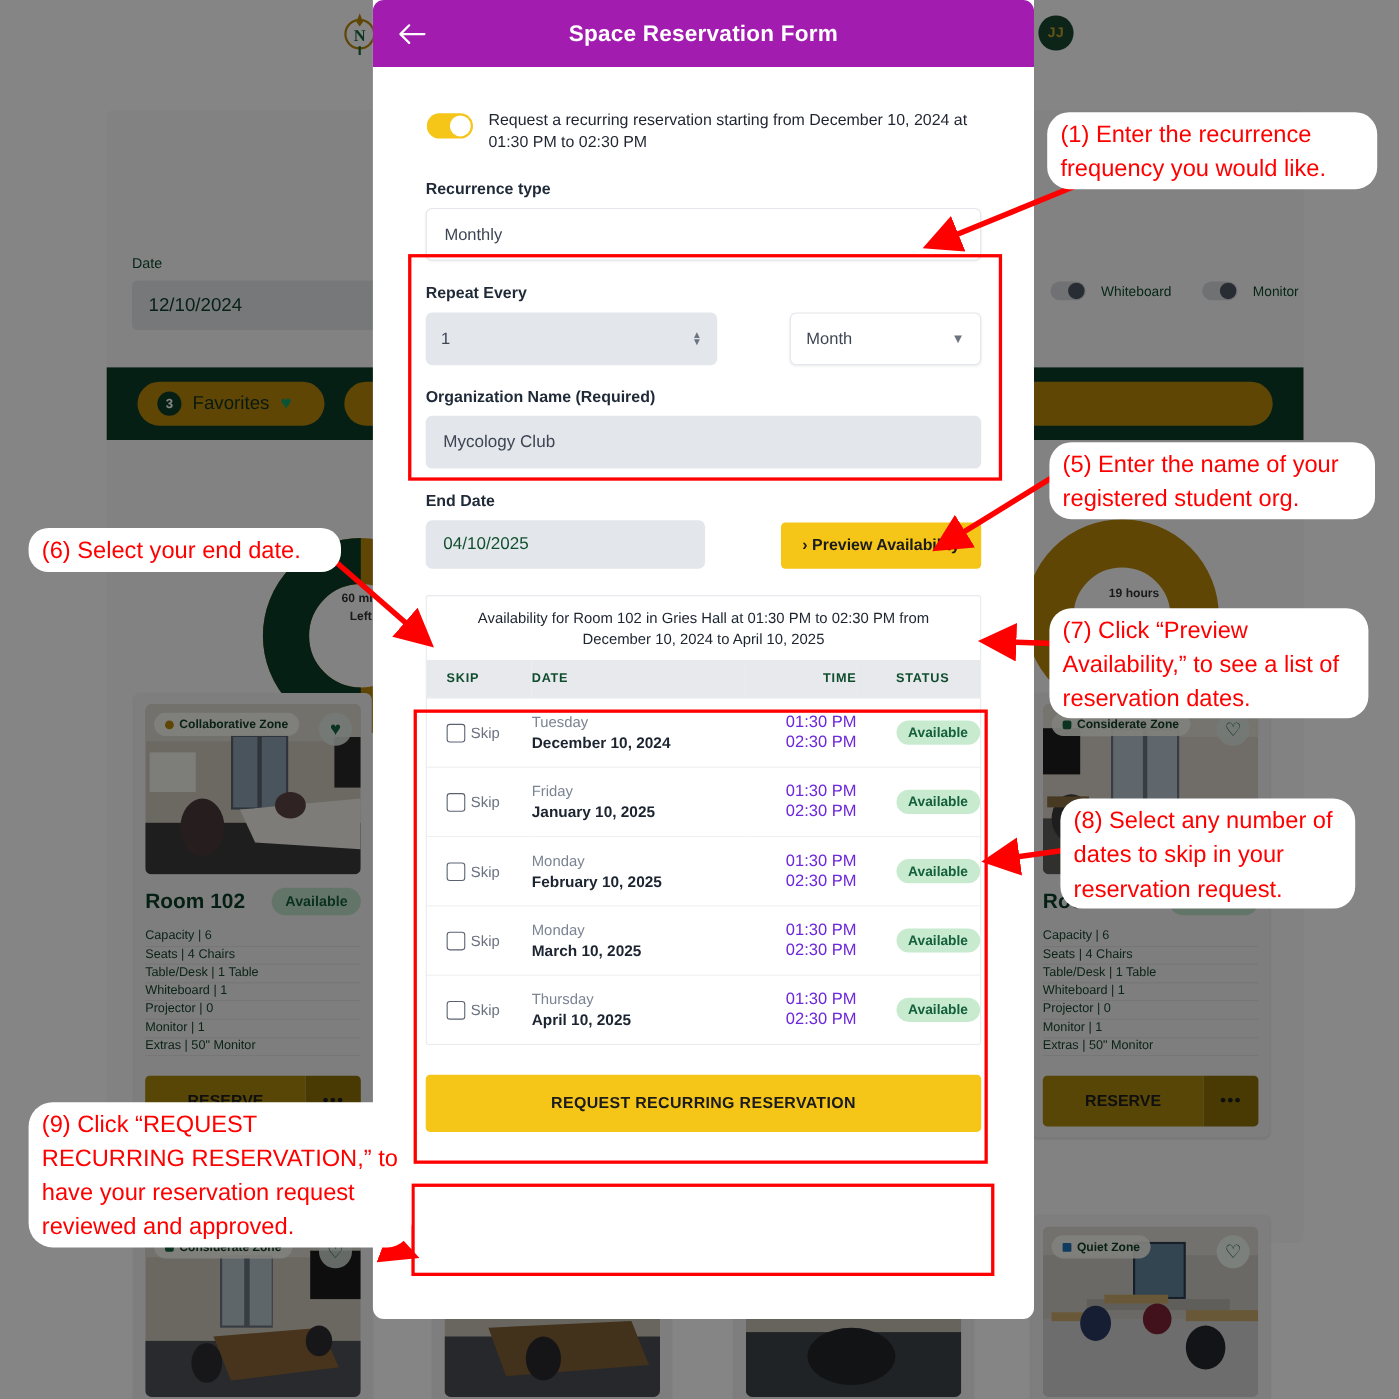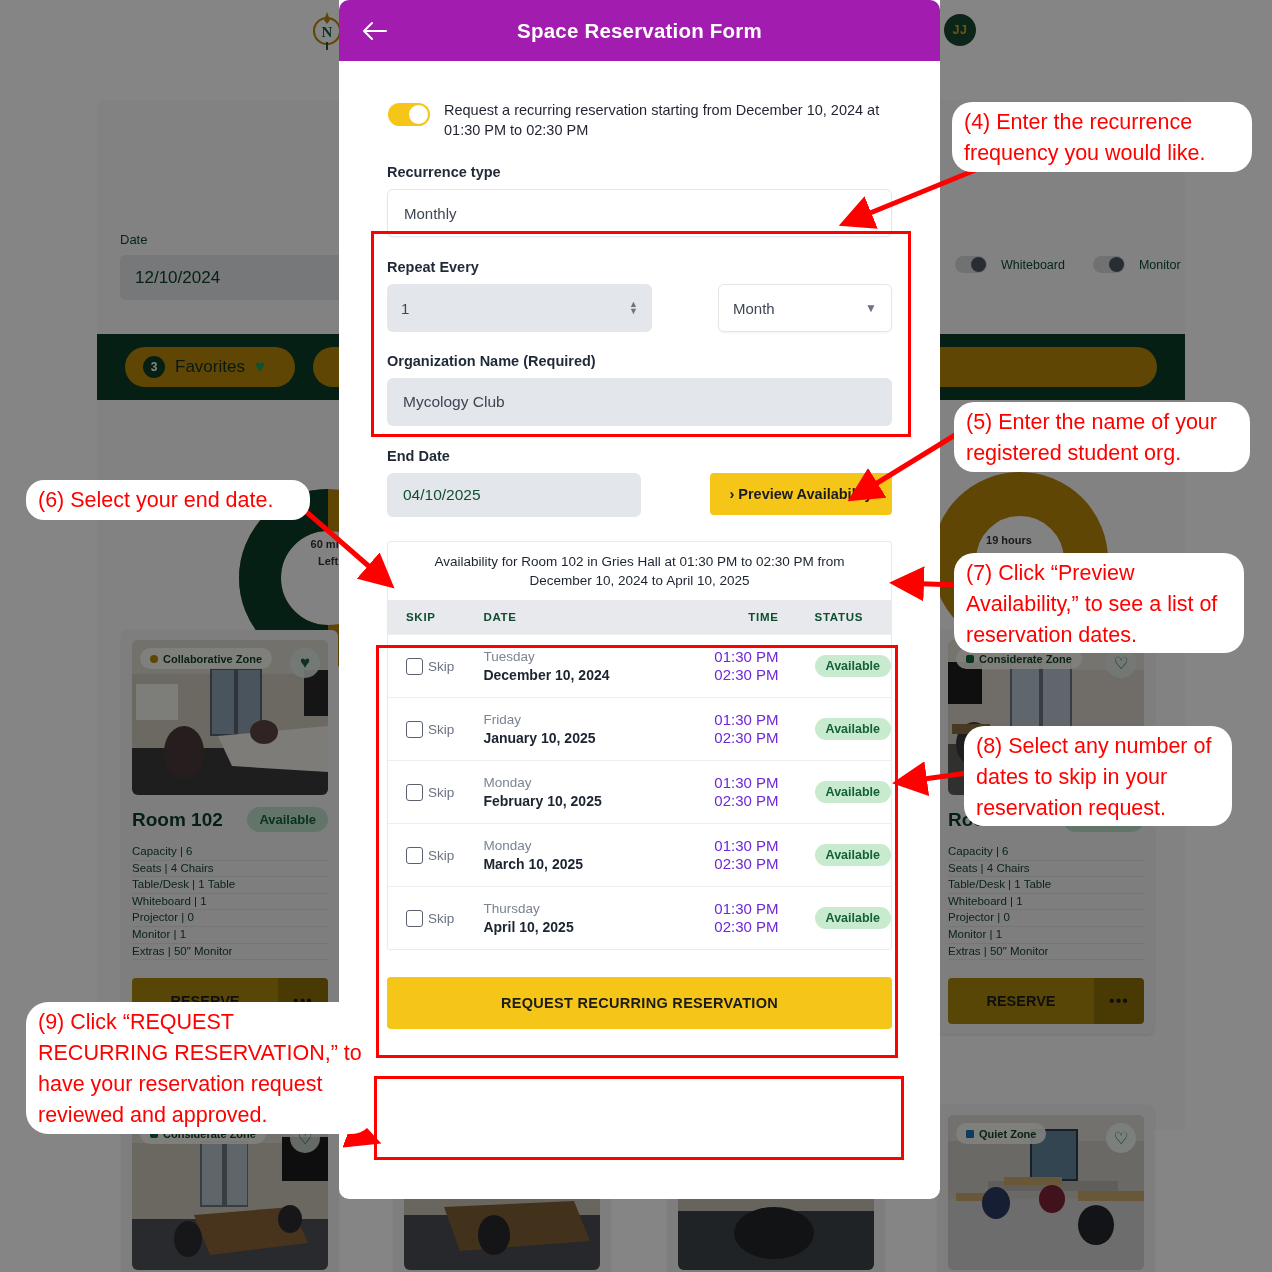--- a/index.html
+++ b/index.html
@@ -336,21 +336,21 @@
         <div class="donut-center-text" style="left:60px; top:58px; width:80px;">
           <div>60 min</div>
           <div>Left</div>
         </div>
       </div>
 
       <div class="donut-right">
         <svg viewBox="0 0 200 200" width="200" height="200">
           <circle cx="100" cy="100" r="66" fill="none" stroke="#b8860b" stroke-width="44"></circle>
         </svg>
-        <div class="donut-center-text" style="left:46px; top:72px; width:86px;">
+        <div class="donut-center-text" style="left:68px; top:72px; width:86px;">
           <div>19 hours</div>
         </div>
       </div>
 
       <div class="toggle-row">
         <div class="mini-toggle"></div>
         <div class="toggle-label">Whiteboard</div>
         <div class="mini-toggle" style="margin-left:14px"></div>
         <div class="toggle-label">Monitor</div>
       </div>
@@ -547,21 +547,21 @@
         </div>
       </div>
 
       <div style="margin-top:21px;">
         <div class="sec-label">Organization Name (Required)</div>
         <div class="text-input">Mycology Club</div>
       </div>
 
       <div style="margin-top:22px;">
         <div class="sec-label">End Date</div>
-        <div style="display:flex; align-items:flex-start; justify-content:space-between;">
+        <div style="display:flex; align-items:flex-end; justify-content:space-between;">
           <div class="date-input">04/10/2025</div>
           <button class="preview-btn">› Preview Availability</button>
         </div>
       </div>
 
       <div class="avail-box" style="margin-top:24px;">
         <div class="avail-caption">Availability for Room 102 in Gries Hall at 01:30 PM to 02:30 PM from December 10, 2024 to April 10, 2025</div>
         <table class="avail-table">
           <thead>
             <tr>
@@ -692,21 +692,21 @@
     <line x1="302" y1="508" x2="387" y2="582" stroke="#ff0000" stroke-width="5" marker-end="url(#ah)"></line>
     <line x1="958" y1="585" x2="899" y2="583" stroke="#ff0000" stroke-width="5" marker-end="url(#ah)"></line>
     <line x1="968" y1="773" x2="902" y2="782" stroke="#ff0000" stroke-width="5" marker-end="url(#ah)"></line>
     <line x1="288" y1="1108" x2="372" y2="1140" stroke="#ff0000" stroke-width="5" marker-end="url(#ah)"></line>
   </svg>
 
   <div class="callout" style="left:950px; top:100px; width:304px;">
     <svg class="cloud-bg" viewBox="0 0 304 74" preserveAspectRatio="none">
       <rect x="2" y="2" width="300" height="70" rx="20" fill="#ffffff"></rect>
     </svg>
-    <span>(4) Enter the recurrence frequency you would like.</span>
+    <span>(1) Enter the recurrence frequency you would like.</span>
   </div>
 
   <div class="callout" style="left:952px; top:400px; width:300px;">
     <svg class="cloud-bg" viewBox="0 0 300 74" preserveAspectRatio="none">
       <rect x="2" y="2" width="296" height="70" rx="20" fill="#ffffff"></rect>
     </svg>
     <span>(5) Enter the name of your registered student org.</span>
   </div>
 
   <div class="callout" style="left:24px; top:478px; width:288px;">

